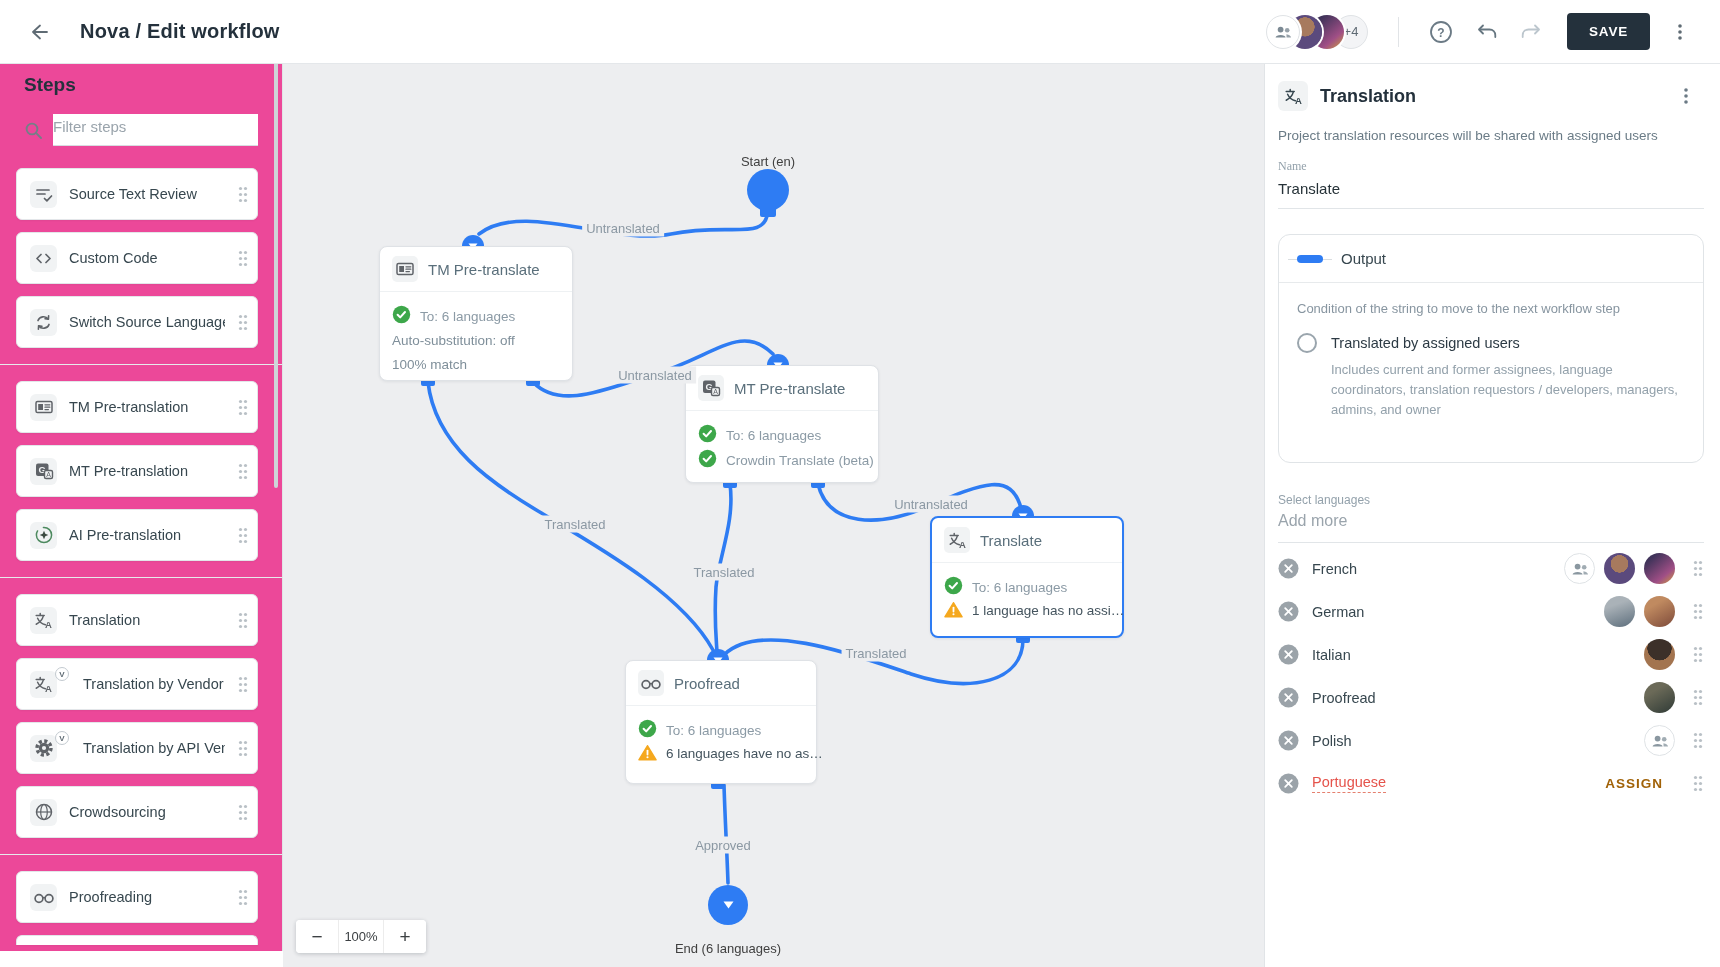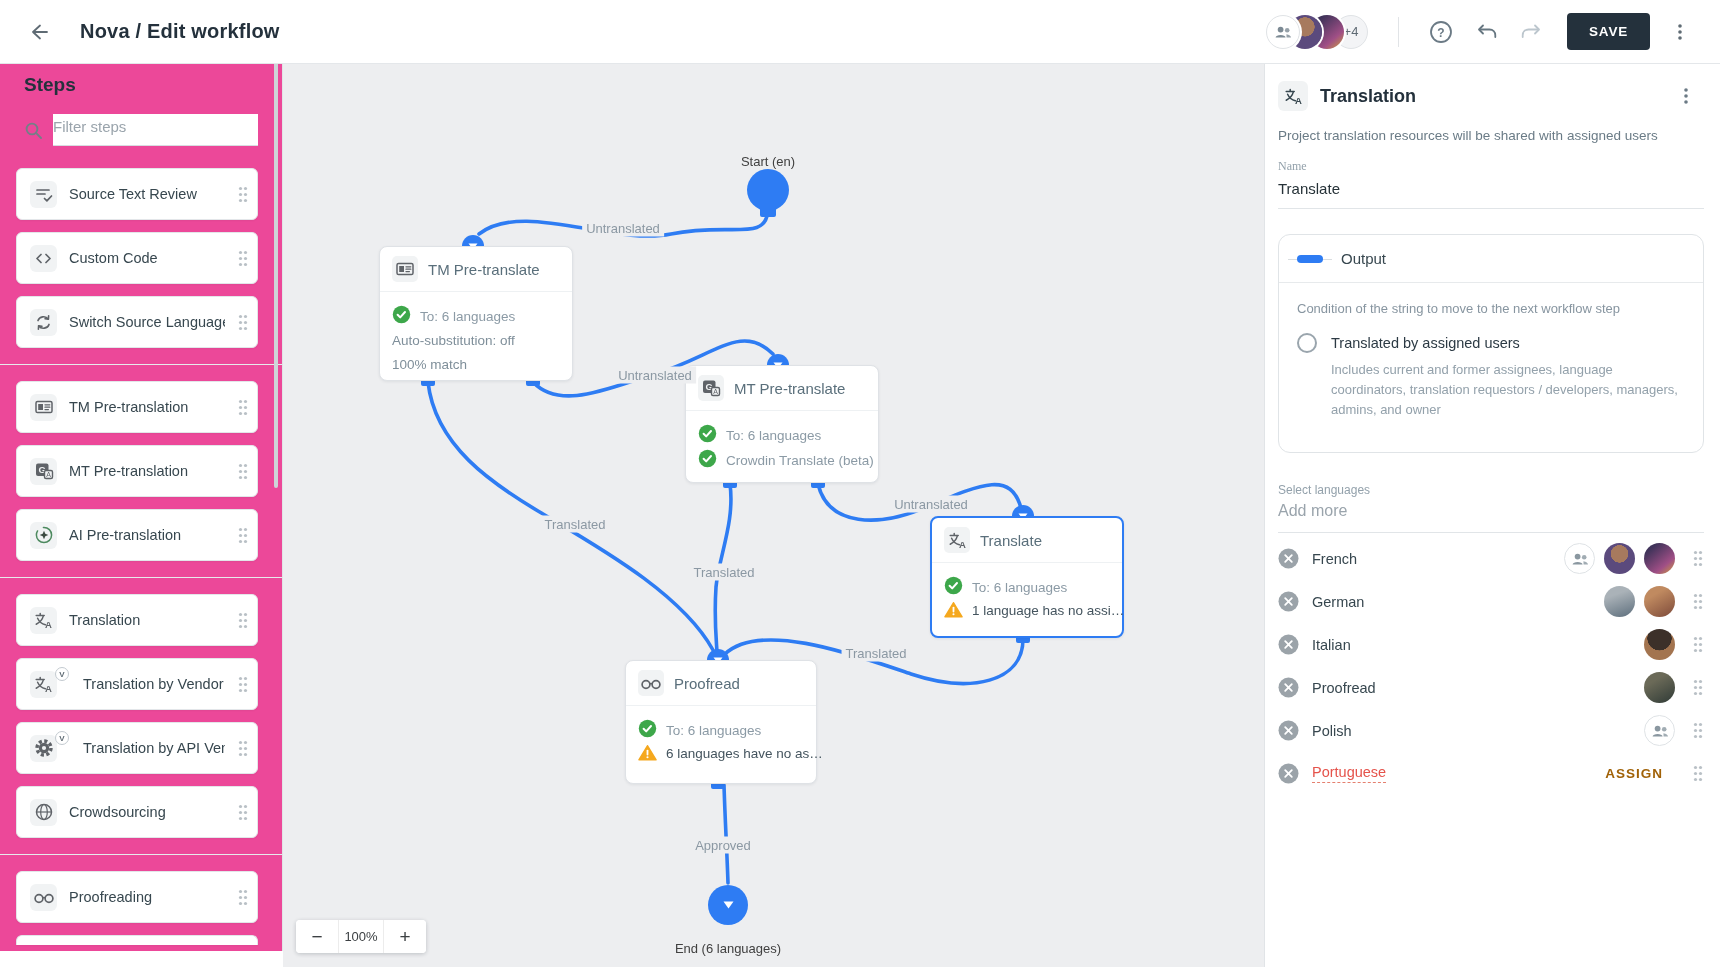--- a/index.html
+++ b/index.html
@@ -105,21 +105,21 @@
   .dash-wrap::before { content:''; position:absolute; left:-9px; right:-9px; top:50%; height:1px; background:#d9dde0; }
   .dash { position:absolute; inset:0; background:#2e7cf3; border-radius:4px; }
   .output-title { font-size:15px; color:#37474f; }
   .output-body { padding:18px 18px 24px 18px; }
   .condition { font-size:13px; color:#8795a0; }
   .radio-row { display:flex; align-items:center; gap:14px; margin-top:17px; cursor:pointer; }
   .radio { width:20px; height:20px; border-radius:50%; border:2px solid #9aa5ad; position:relative; flex:none; }
   .radio.selected { border-color:#2f9e44; }
   .radio.selected::after { content:''; position:absolute; inset:3px; border-radius:50%; background:#2f9e44; }
   .radio-label { font-size:14.5px; color:#2c3a44; }
-  .radio-desc { margin:7px 0 8px 34px; font-size:13px; color:#93a1ab; line-height:20px; }
+  .radio-desc { margin:7px 0 18px 34px; font-size:13px; color:#93a1ab; line-height:20px; }
   .langs-label { font-size:12px; color:#93a1ab; margin-top:30px; }
   .addmore-input { width:100%; border:none; outline:none; border-bottom:1px solid #e1e5e8;
     font-size:16px; color:#37474f; padding:5px 0 12px 0; font-family:"Liberation Sans",sans-serif; }
   .addmore-input::placeholder { color:#9aa4ac; }
   .lang-list { margin-top:4px; }
   .lang-row { display:flex; align-items:center; gap:13px; height:43px; }
   .remove-btn { display:flex; flex:none; cursor:pointer; }
   .lang-name { flex:1; font-size:14.5px; color:#37474f; }
   .lang-name .red { color:#e5534b; border-bottom:1.5px dashed #e5806f; padding-bottom:2px; display:inline-block; }
   .lang-avs { display:flex; align-items:center; gap:9px; margin-right:4px; }

